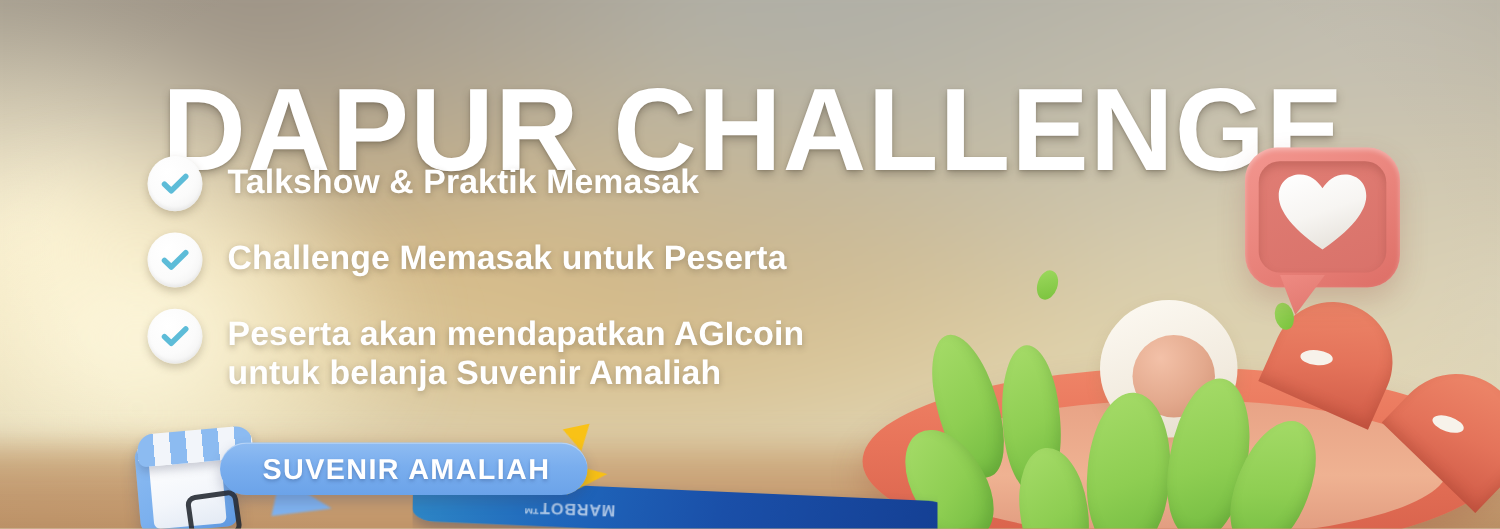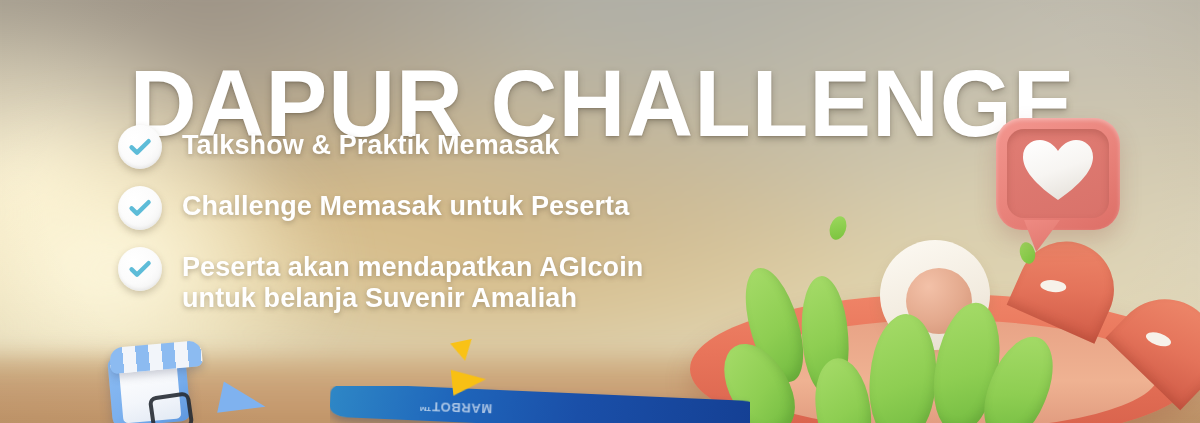--- a/index.html
+++ b/index.html
@@ -350,15 +350,18 @@
   </div>
 
   <div class="strap">
     <div class="band"></div>
     <div class="mark">MARBOT™</div>
   </div>
 
   <div class="shard a"></div>
   <div class="shard b"></div>
 
+  <div class="badge">
+    <span class="badge-text">SUVENIR AMALIAH</span>
+  </div>
 
   <div class="soft"></div>
 </div>
 
 </body></html>

